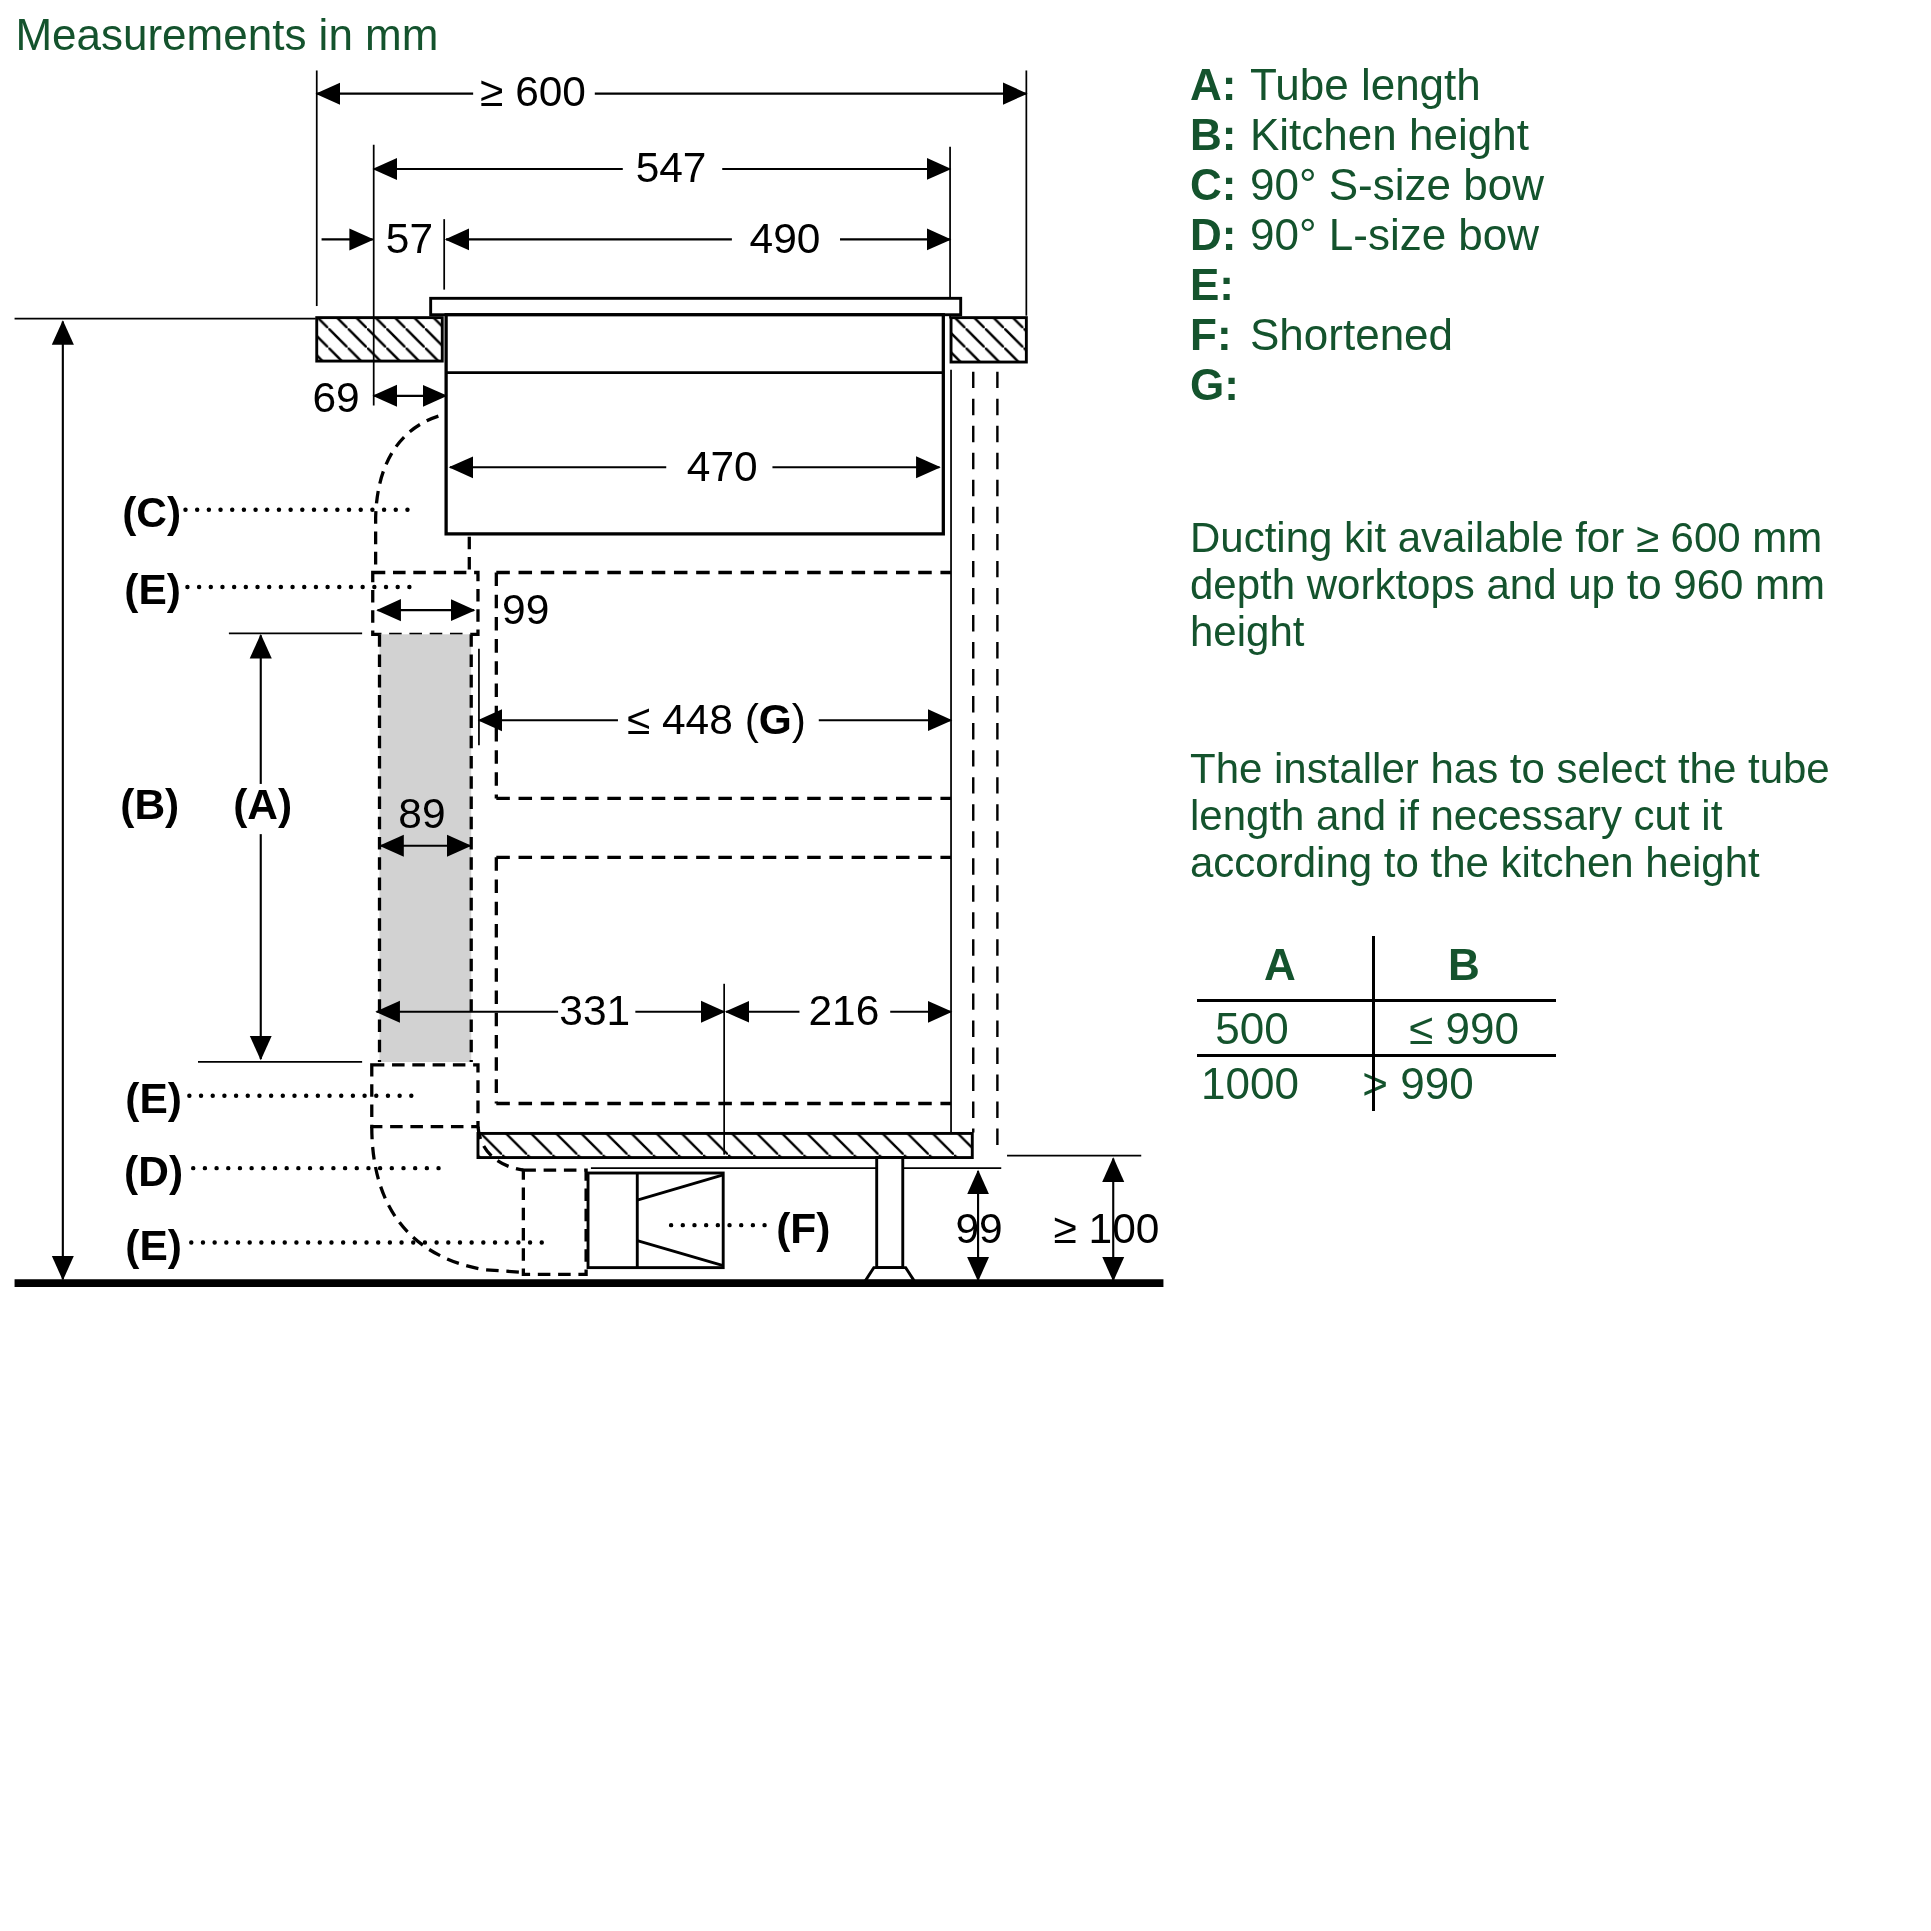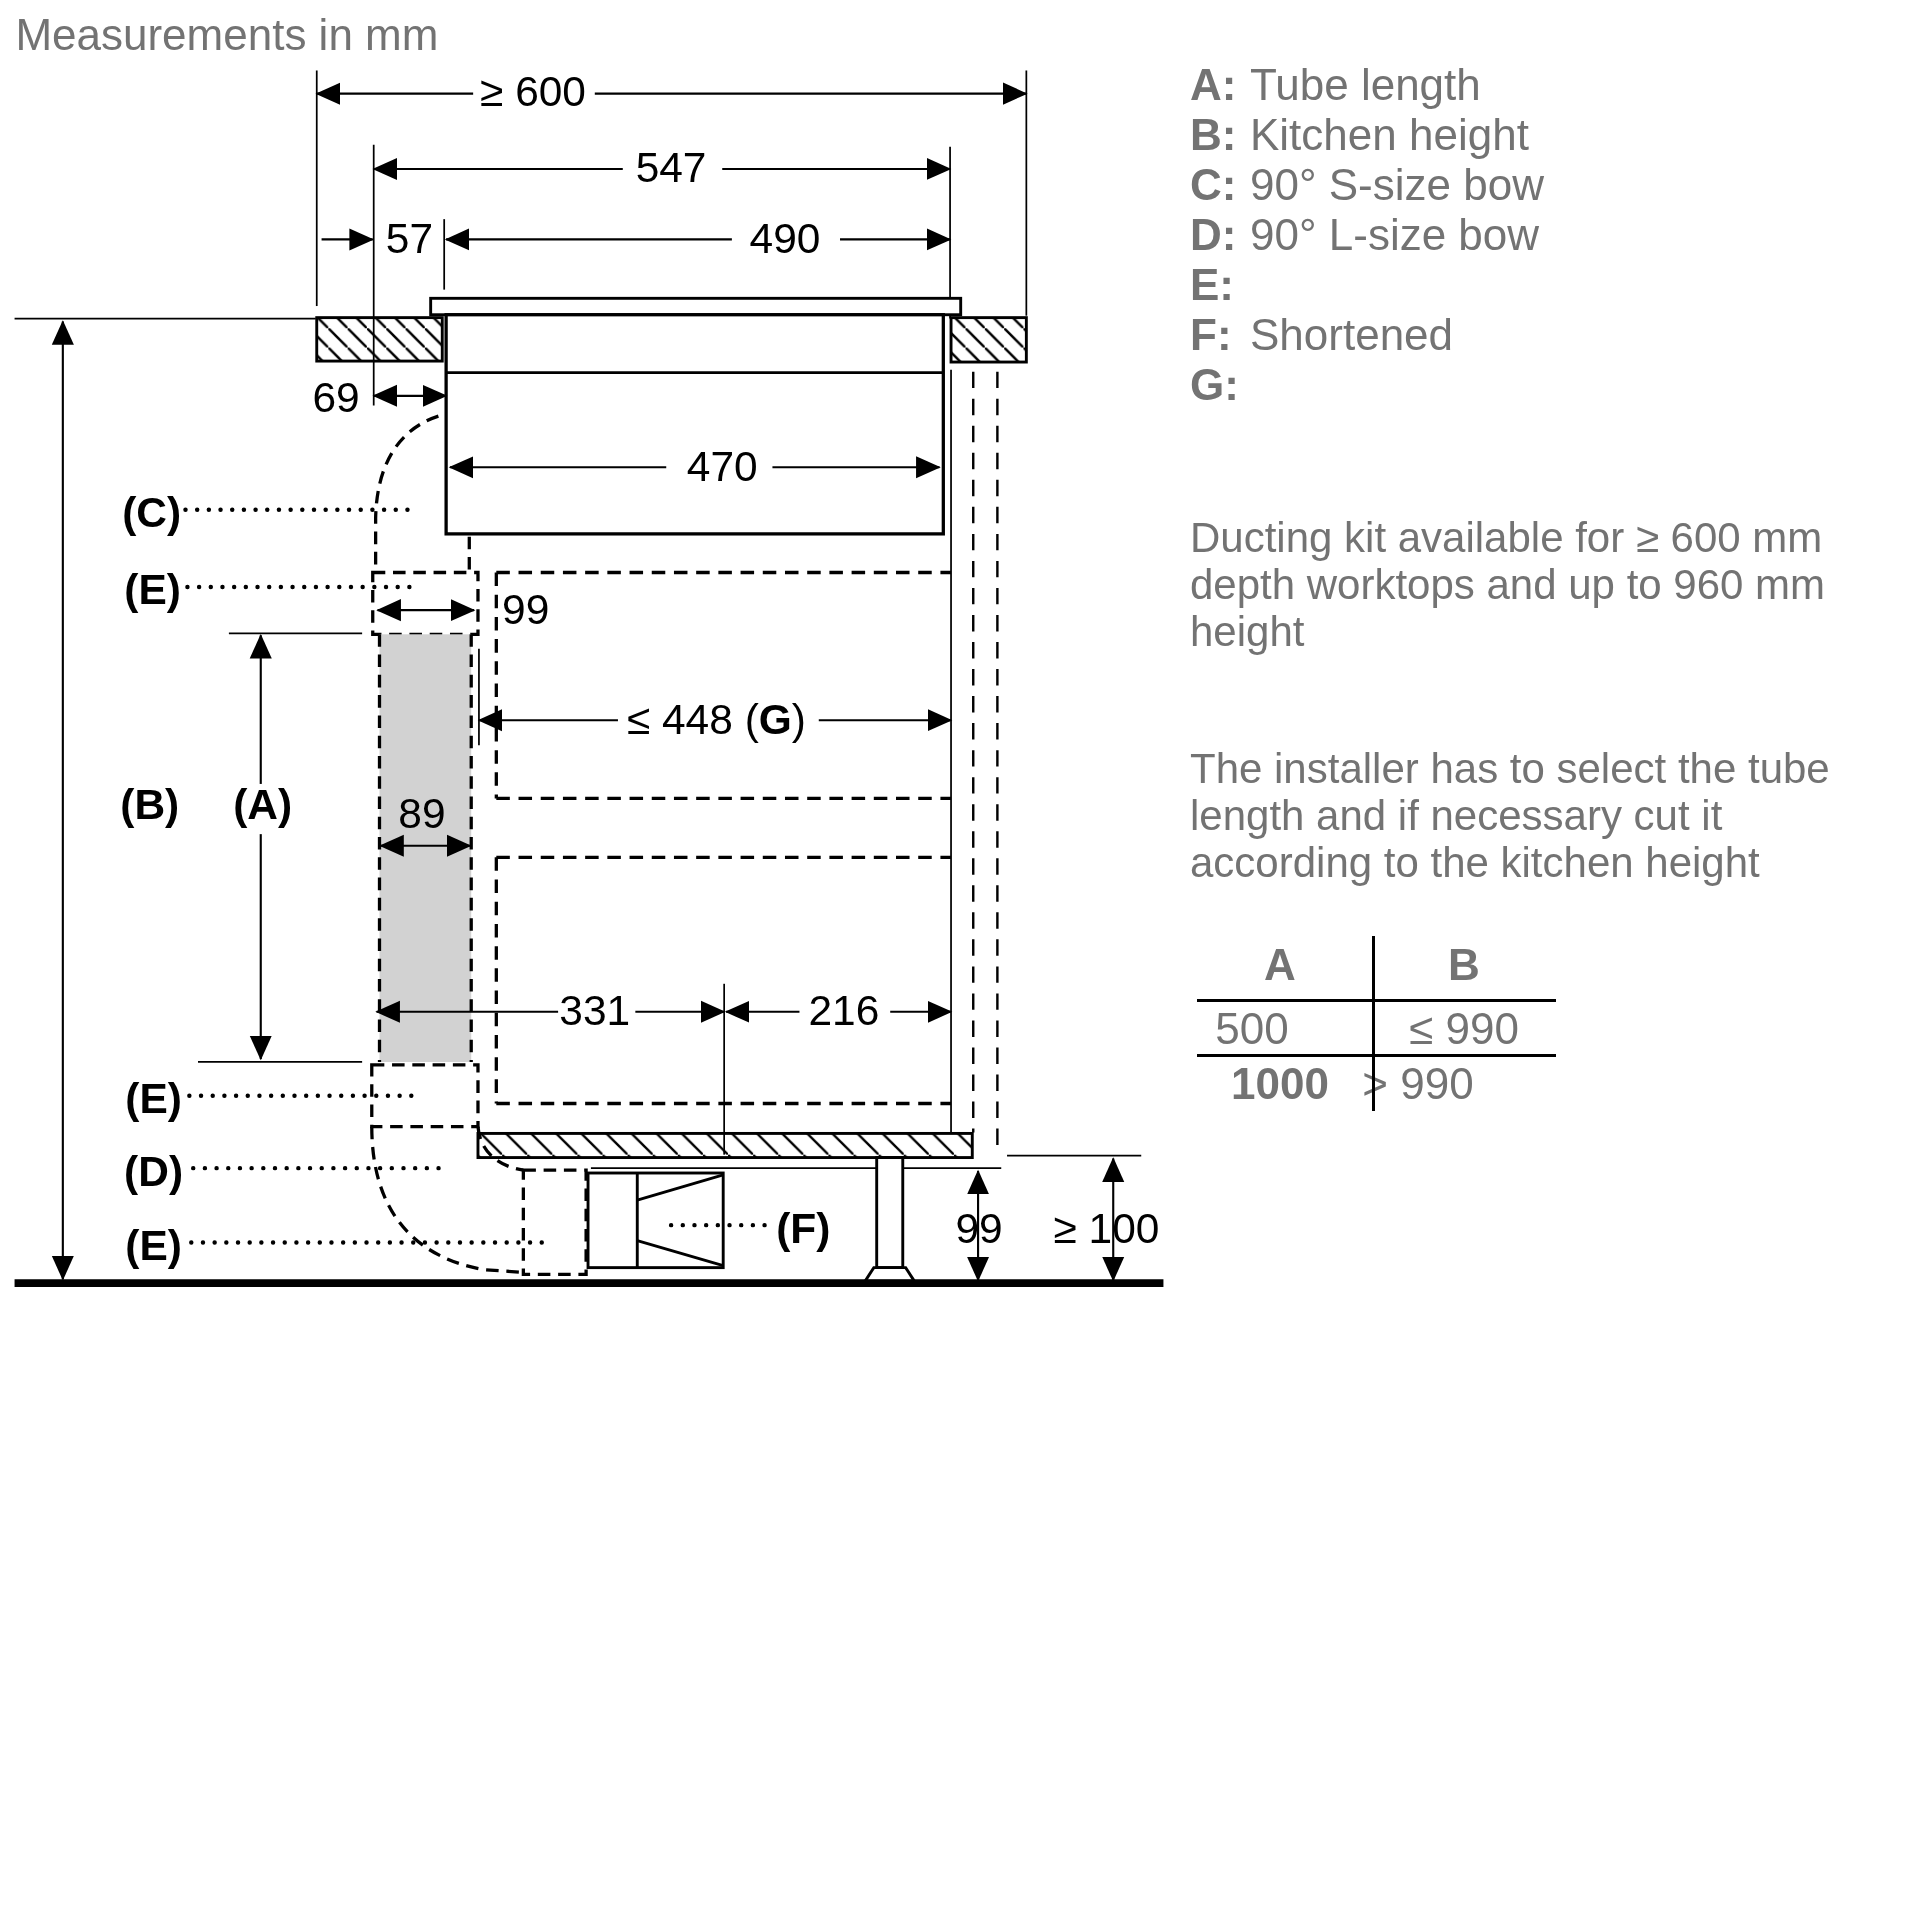--- a/index.html
+++ b/index.html
@@ -1,17 +1,17 @@
 <!DOCTYPE html>
 <html><head>
 <meta charset="utf-8">
 <style>
   html,body{margin:0;padding:0;background:#fff;}
   #stage{position:relative;width:1931px;height:1931px;background:#ffffff;overflow:hidden;
-         font-family:"Liberation Sans","DejaVu Sans",sans-serif;color:#737373;}
+         font-family:"Liberation Sans","DejaVu Sans",sans-serif;color:#14532d;}
   #page-title{position:absolute;left:15.4px;top:9.7px;font-size:44px;letter-spacing:0px;}
   svg{position:absolute;left:0;top:0;}
   svg text{font-family:"Liberation Sans","DejaVu Sans",sans-serif;font-size:44px;fill:#000;}
   svg text.lbl{font-weight:bold;}
   .rightcol{position:absolute;left:1190px;}
   #legend{top:60px;}
   .legend-row{display:flex;font-size:44px;line-height:50px;white-space:nowrap;}
   .legend-key{font-weight:bold;width:60px;flex:0 0 60px;}
   .note{position:absolute;left:1190px;width:705px;font-size:42px;line-height:47px;margin-top:43px;}
   #note-ducting{top:471px;}
@@ -209,19 +209,19 @@
   <div id="note-ducting" class="note">Ducting kit available for ≥ 600 mm depth worktops and up to 960 mm height</div>
   <div id="note-installer" class="note">The installer has to select the tube length and if necessary cut it according to the kitchen height</div>
 
   <div>
     <div class="tcell thead" style="left:1174px;top:942px;">A</div>
     <div class="tcell thead" style="left:1358px;top:942px;">B</div>
     <div class="tline" style="left:1197px;top:999px;width:359px;height:2.9px;"></div>
     <div class="tcell" style="left:1146px;top:1006px;">500</div>
     <div class="tcell" style="left:1358px;top:1006px;">≤ 990</div>
     <div class="tline" style="left:1197px;top:1054px;width:359px;height:2.9px;"></div>
-    <div class="tcell" style="left:1174px;top:1061px;font-weight:bold;">1000</div>
+    <div class="tcell" style="left:1144px;top:1061px;">1000</div>
     <div class="tcell" style="left:1312px;top:1061px;">&gt; 990</div>
     <div class="tline" style="left:1372px;top:936px;width:2.9px;height:175px;"></div>
   </div>
 
 </div>
 
 
 </body></html>

